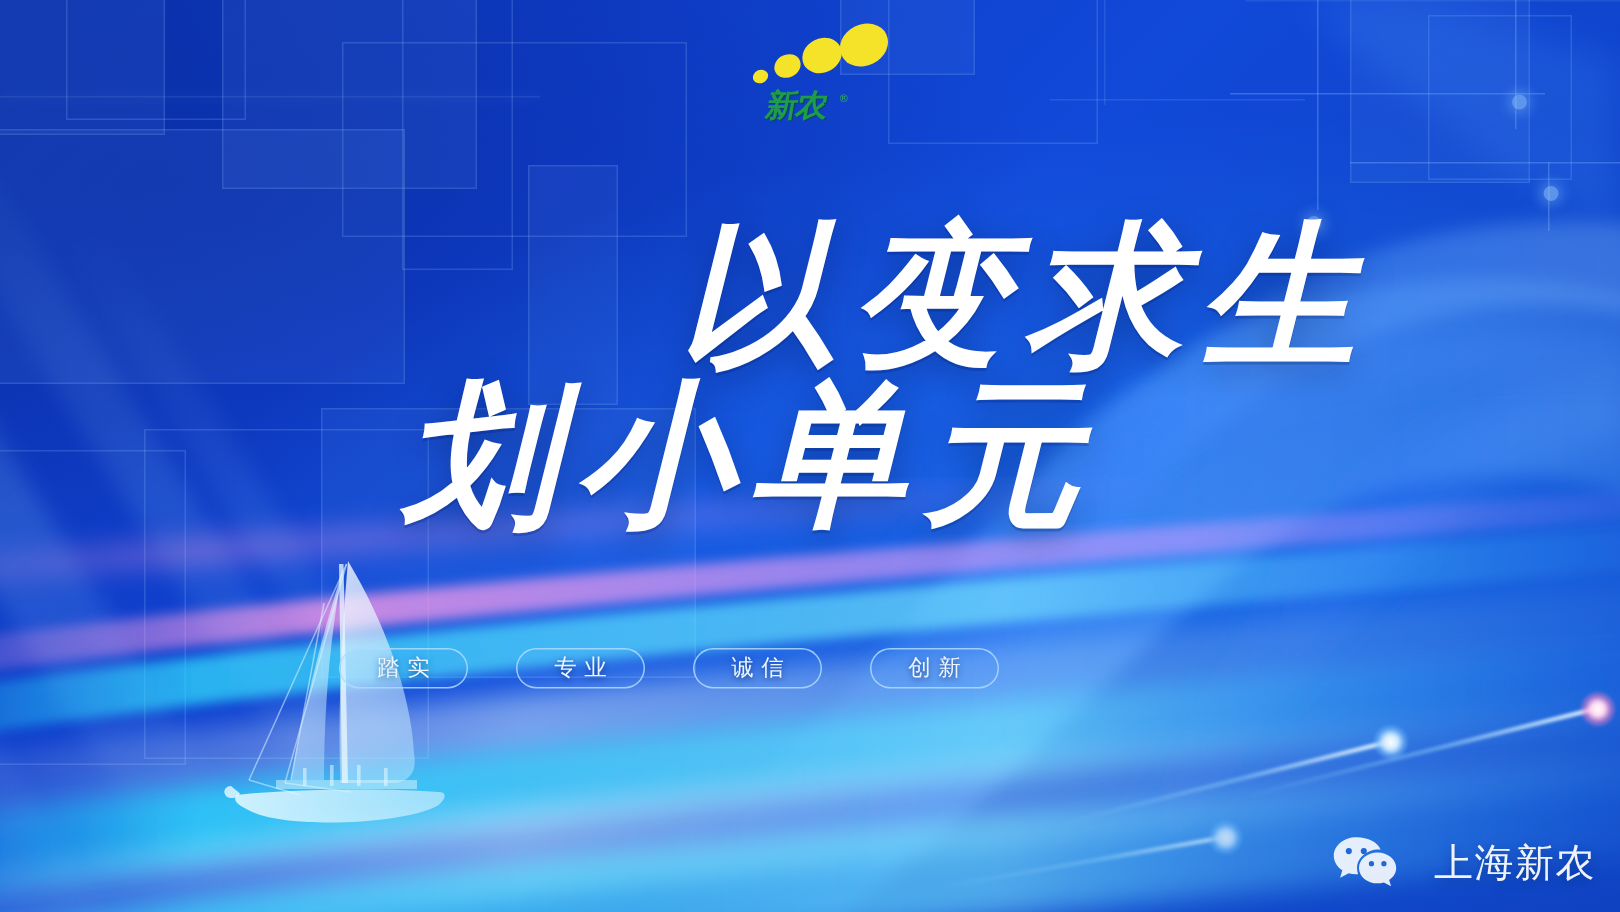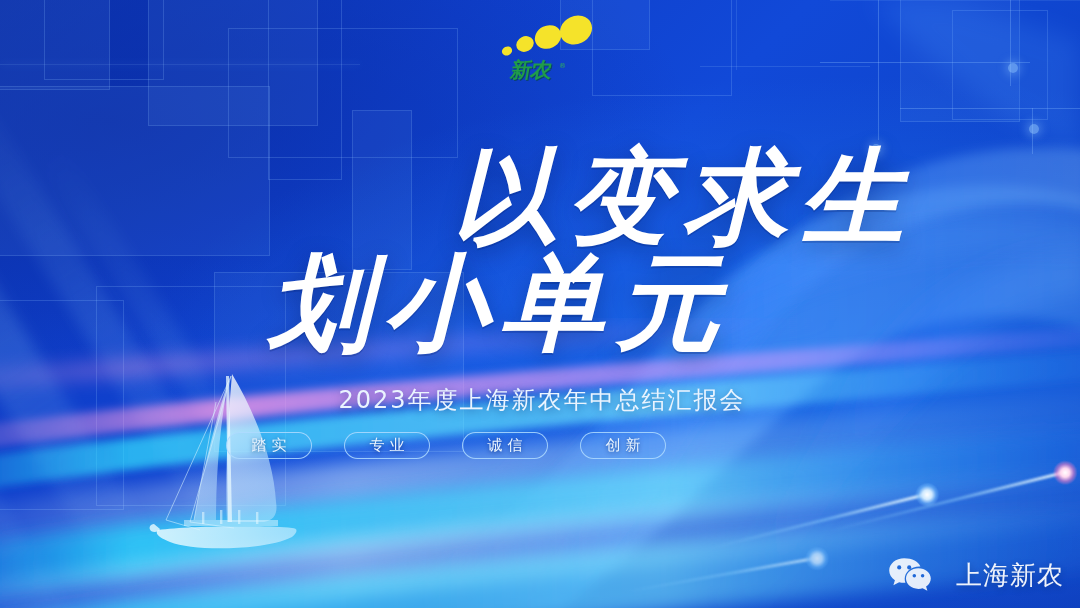--- a/index.html
+++ b/index.html
@@ -328,21 +328,20 @@
     </svg>
     <div class="brand">新农</div>
     <div class="reg">®</div>
   </div>
 
   <div class="headline">
     <div class="hl-line hl-2">以变求生</div>
     <div class="hl-line hl-1">划小单元</div>
   </div>
 
-  <div class="subtitle">2023年度上海新农年中总结汇报会</div>
 
   <div class="tags">
     <div class="tag">踏实</div>
     <div class="tag">专业</div>
     <div class="tag">诚信</div>
     <div class="tag">创新</div>
   </div>
 
   <div class="wechat">
     <svg width="44" height="38" viewBox="0 0 44 38">

